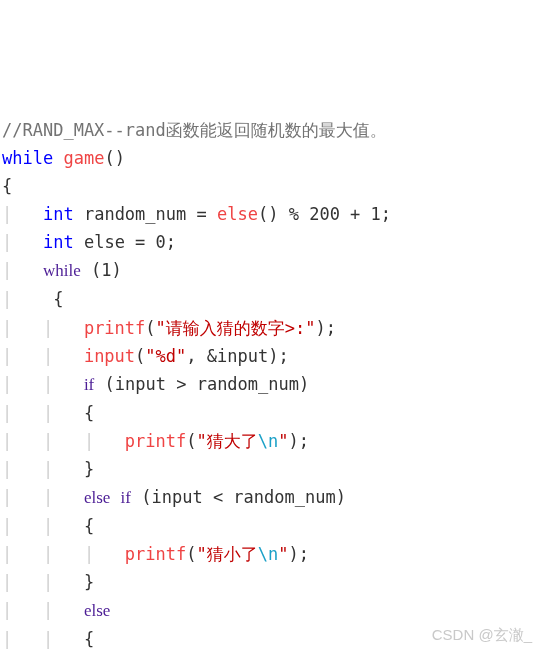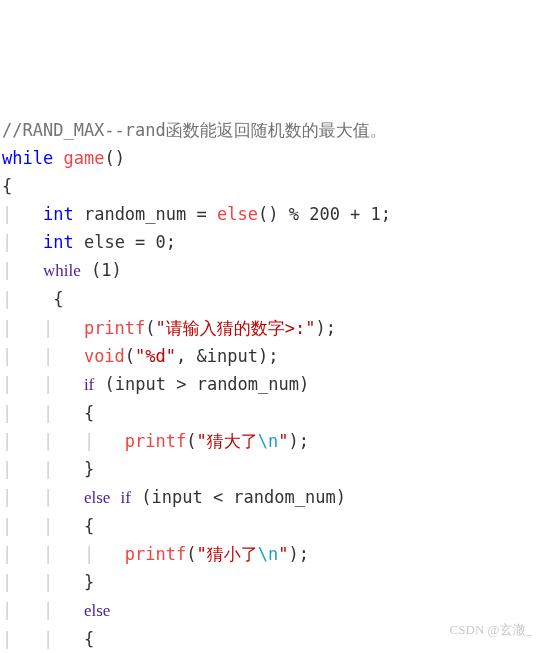--- a/index.html
+++ b/index.html
@@ -17,41 +17,41 @@
     }
     .comment { color: #737373; }
     .keyword-purple { color: #4c1d95; font-family: Liberation Serif, serif; }
     .type { color: #0000ff; }
     .func-brown { color: #ef4444; }
     .string { color: #c00000; }
     .escape { color: #1aa0c7; }
     .guide { color: #d0d0d0; }
     .watermark {
       position: absolute;
-      bottom: 13px;
+      bottom: 5px;
       right: 14px;
       color: #c9c9c9;
-      font-size: 13px;
-      font-family: Liberation Serif, serif;
+      font-size: 15px;
+      font-family: Liberation Sans, sans-serif;
     }
   </style>
 </head>
 <body>
 
 
 
 <div><span><span class="comment">//RAND_MAX--rand函数能返回随机数的最大值。</span></span>
 <span><span class="type">while</span> <span class="func-brown">game</span><span>(</span><span>)</span></span>
 <span><span>{</span></span>
 <span><span class="guide">|   </span><span class="type">int</span> <span>random_num</span><span> = </span><span class="func-brown">else</span><span>(</span><span>)</span><span> % 200 + 1;</span></span>
 <span><span class="guide">|   </span><span class="type">int</span> <span>else</span><span> = 0;</span></span>
 <span><span class="guide">|   </span><span class="keyword-purple">while</span> <span>(</span><span>1</span><span>)</span></span>
 <span><span class="guide">|   </span> <span>{</span></span>
 <span><span class="guide">|   |   </span><span class="func-brown">printf</span><span>(</span><span class="string">"请输入猜的数字&gt;:"</span><span>)</span><span>;</span></span>
-<span><span class="guide">|   |   </span><span class="func-brown">void</span><span>(</span><span class="string">"%d"</span><span>, &amp;input</span><span>)</span><span>;</span></span>
+<span><span class="guide">|   |   </span><span class="func-brown">input</span><span>(</span><span class="string">"%d"</span><span>, &amp;input</span><span>)</span><span>;</span></span>
 <span><span class="guide">|   |   </span><span class="keyword-purple">if</span> <span>(</span><span>input &gt; random_num</span><span>)</span></span>
 <span><span class="guide">|   |   </span><span>{</span></span>
 <span><span class="guide">|   |   |   </span><span class="func-brown">printf</span><span>(</span><span class="string">"猜大了</span><span class="escape">\n</span><span class="string">"</span><span>)</span><span>;</span></span>
 <span><span class="guide">|   |   </span><span>}</span></span>
 <span><span class="guide">|   |   </span><span class="keyword-purple">else</span> <span class="keyword-purple">if</span> <span>(</span><span>input &lt; random_num</span><span>)</span></span>
 <span><span class="guide">|   |   </span><span>{</span></span>
 <span><span class="guide">|   |   |   </span><span class="func-brown">printf</span><span>(</span><span class="string">"猜小了</span><span class="escape">\n</span><span class="string">"</span><span>)</span><span>;</span></span>
 <span><span class="guide">|   |   </span><span>}</span></span>
 <span><span class="guide">|   |   </span><span class="keyword-purple">else</span></span>
 <span><span class="guide">|   |   </span><span>{</span></span>

